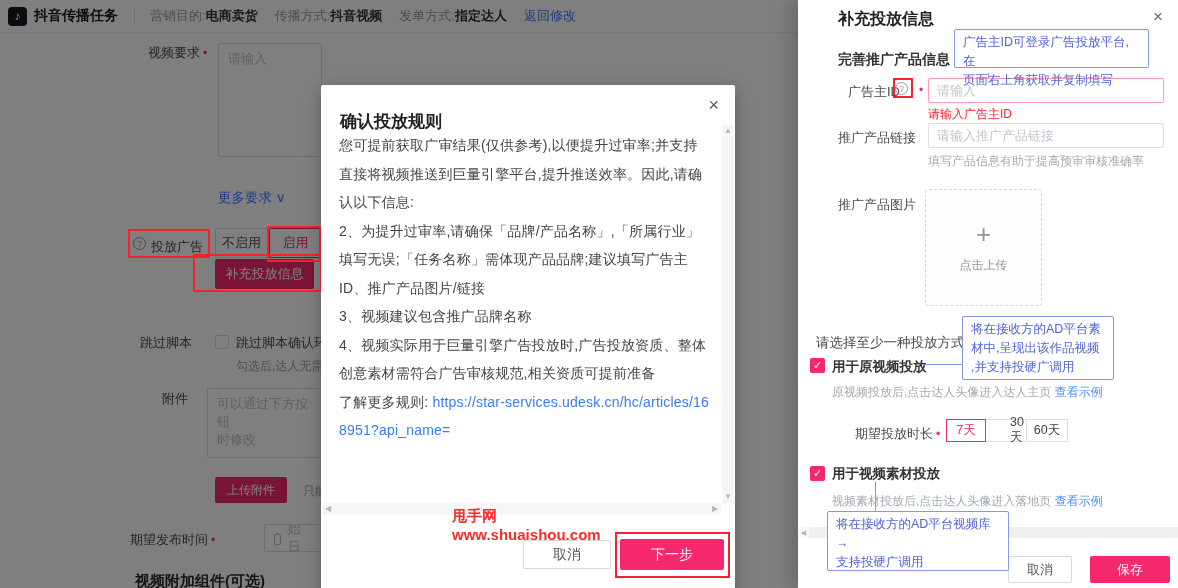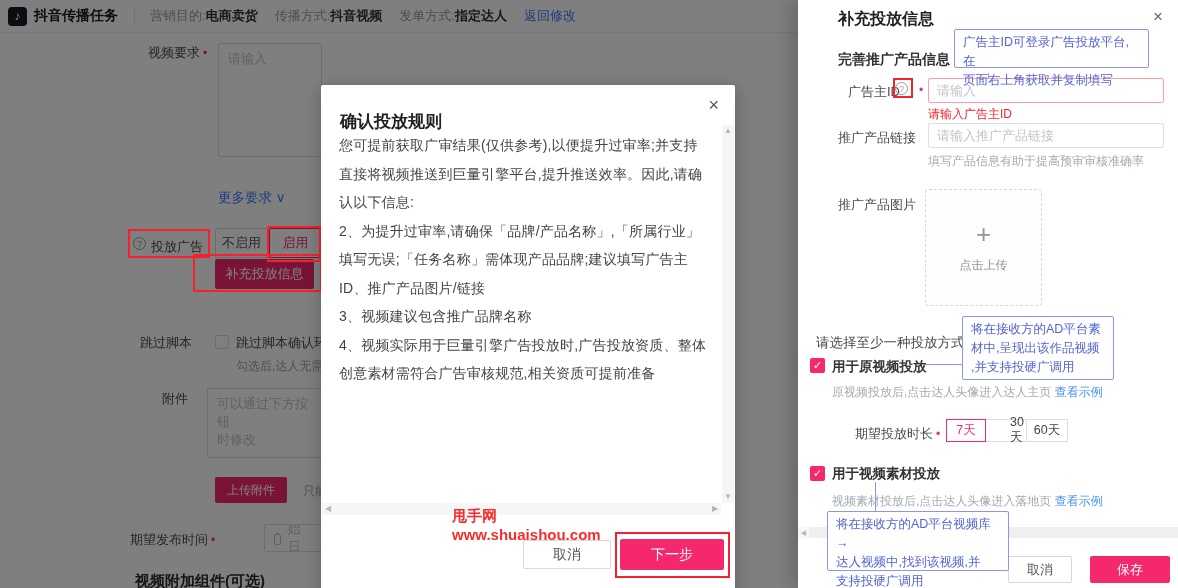--- a/index.html
+++ b/index.html
@@ -167,20 +167,21 @@
   <div class="backdrop"></div>
 
   <div class="modal">
     <div class="modal-title">确认投放规则</div>
     <div class="modal-close">×</div>
     <div class="modal-body">
       <div>您可提前获取广审结果(仅供参考),以便提升过审率;并支持直接将视频推送到巨量引擎平台,提升推送效率。因此,请确认以下信息:</div>
       <div>2、为提升过审率,请确保「品牌/产品名称」,「所属行业」填写无误;「任务名称」需体现产品品牌;建议填写广告主ID、推广产品图片/链接</div>
       <div>3、视频建议包含推广品牌名称</div>
       <div>4、视频实际用于巨量引擎广告投放时,广告投放资质、整体创意素材需符合广告审核规范,相关资质可提前准备</div>
+      <div><span>了解更多规则:</span> <a href="#">https://star-services.udesk.cn/hc/articles/168951?api_name=</a></div>
     </div>
     <div class="vscroll">
       <span class="ar" style="top:0;">▲</span>
       <span class="ar" style="bottom:0; top:auto;">▼</span>
     </div>
     <div class="hscroll">
       <span class="ar" style="left:0;">◀</span>
       <span class="ar" style="right:0;">▶</span>
     </div>
     <div class="btn btn-plain modal-cancel">取消</div>
@@ -245,21 +246,20 @@
     <div>广告主ID可登录广告投放平台,在</div>
     <div>页面右上角获取并复制填写</div>
   </div>
   <div class="tooltip tt-b">
     <div>将在接收方的AD平台素</div>
     <div>材中,呈现出该作品视频</div>
     <div>,并支持投硬广调用</div>
   </div>
   <div class="tooltip tt-c">
     <div>将在接收方的AD平台视频库→</div>
-    <div>达人视频中,找到该视频,并</div>
     <div>支持投硬广调用</div>
   </div>
 
   <div class="watermark">
     <div>甩手网</div>
     <div>www.shuaishou.com</div>
   </div>
 
 </div>
 

